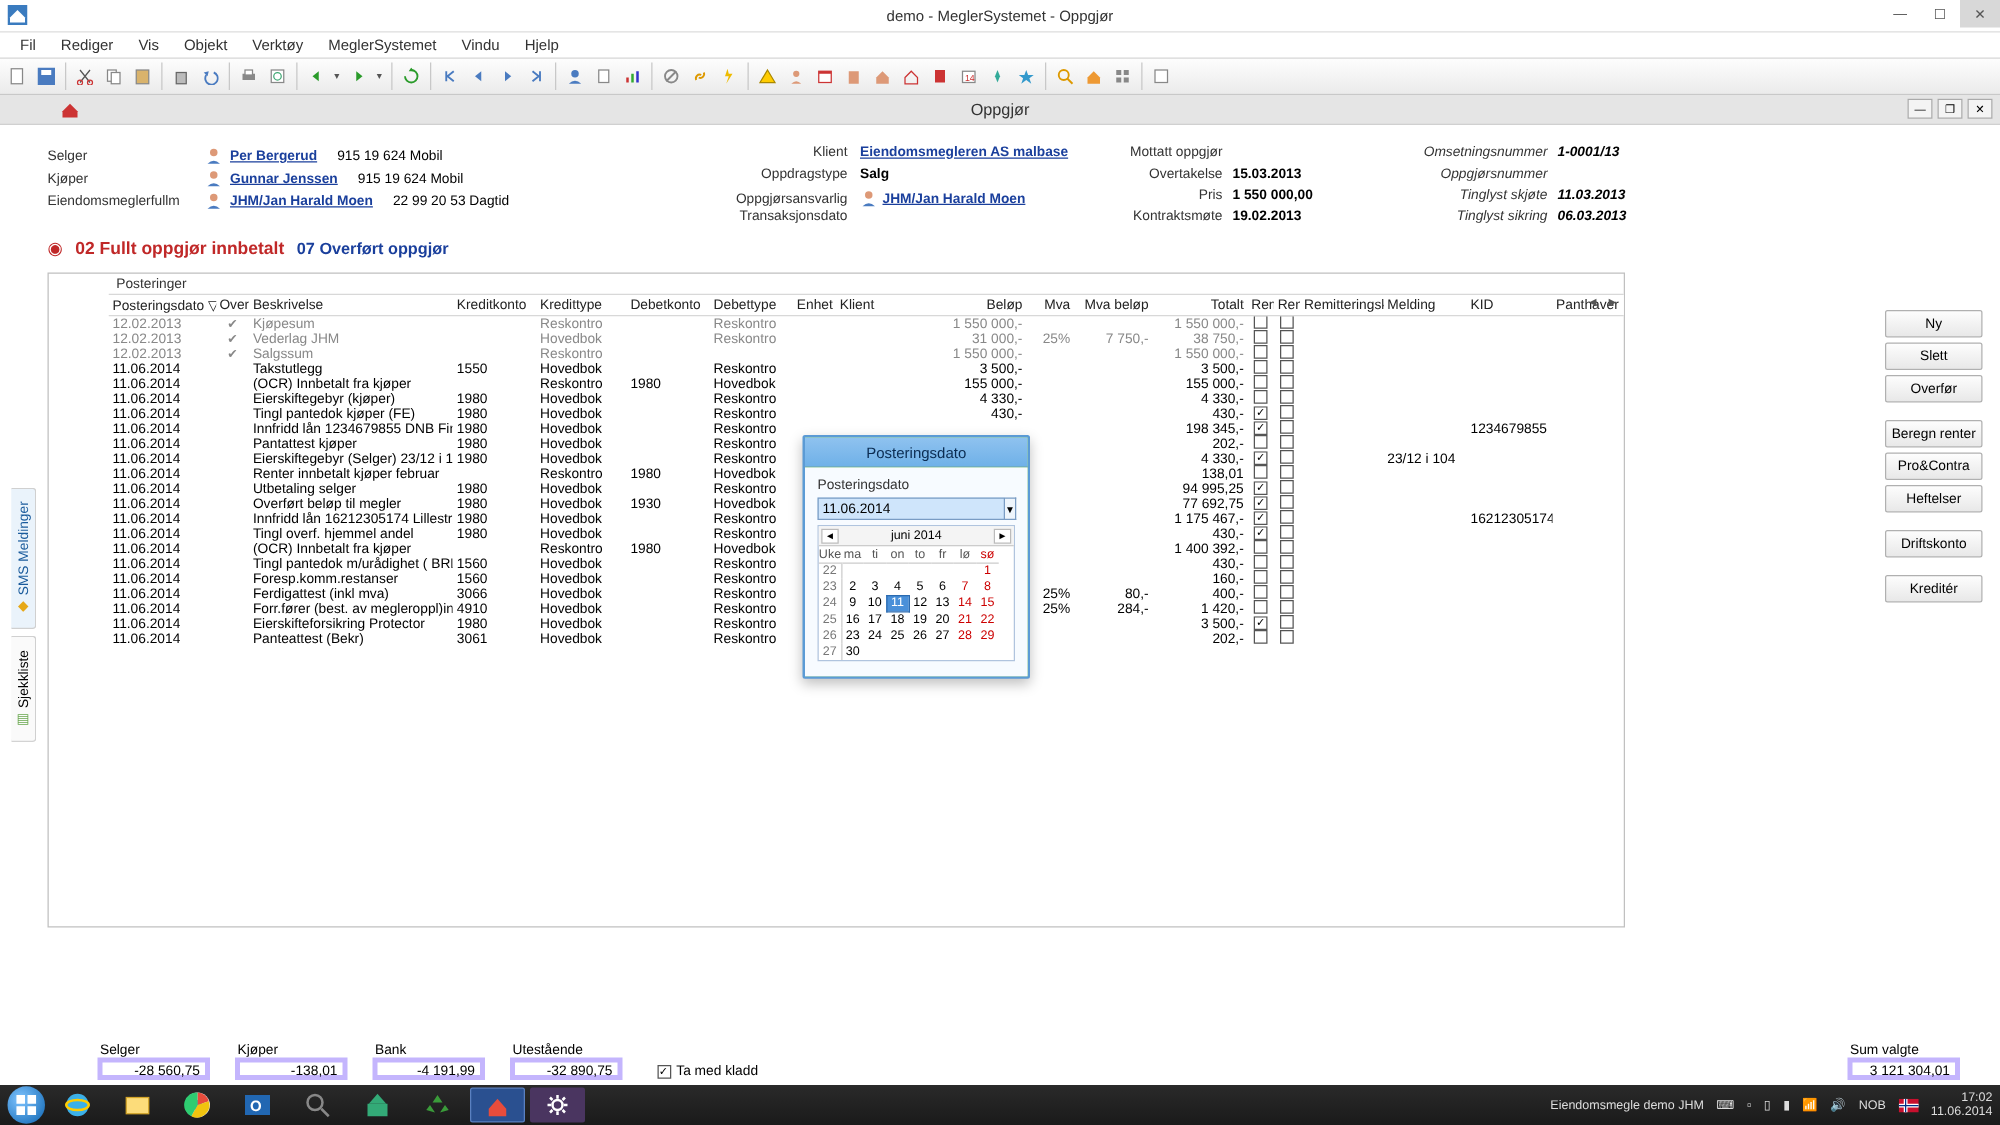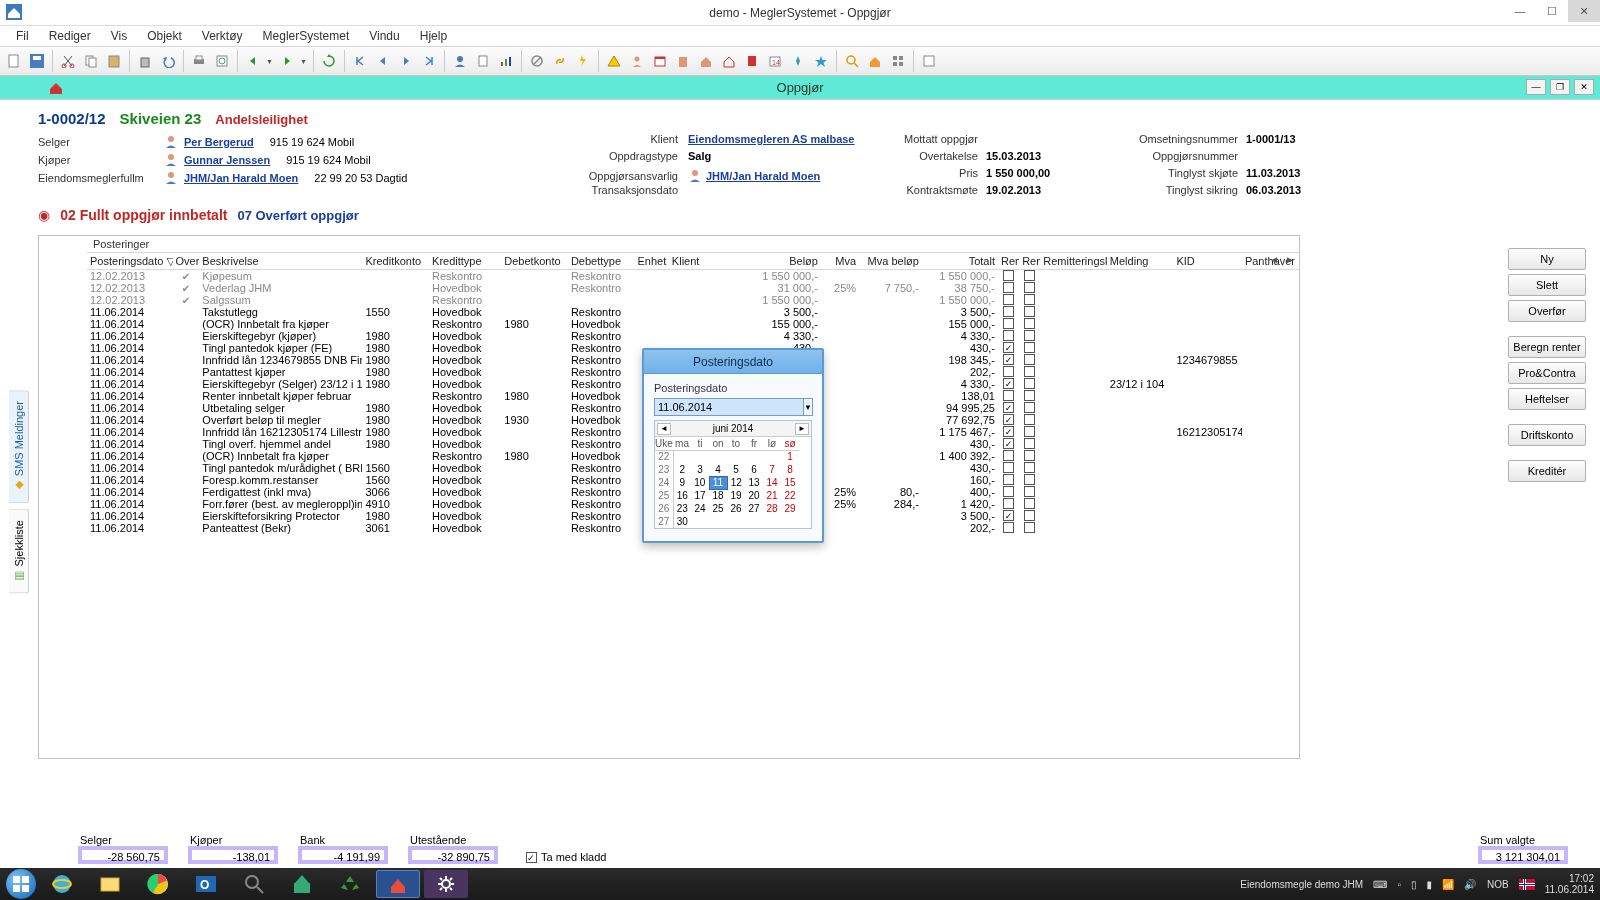--- a/index.html
+++ b/index.html
@@ -17,21 +17,21 @@
 .menubar { height: 20px; display: flex; align-items: center; padding-left: 8px; gap: 4px; background: #fff; }
 .menubar span { padding: 2px 8px; font-size: 12px; color: #333; }
 
 
 .toolbar { height: 30px; background: linear-gradient(#fdfdfd,#ebebeb); border-top: 1px solid #d6d6d6; border-bottom: 1px solid #c8c8c8; display: flex; align-items: center; padding: 0 4px; gap: 3px; }
 .tbtn { width: 20px; height: 20px; display: flex; align-items: center; justify-content: center; border-radius: 2px; }
 .tsep { width: 1px; height: 22px; background: #c8c8c8; margin: 0 2px; }
 .tarrow { width: 8px; font-size: 7px; color: #555; }
 
 
-.docheader { height: 24px; background: #5eead4; display: flex; align-items: center; border-bottom: 1px solid #d0d0d0; position: relative; padding-left: 40px; }
+.docheader { height: 24px; background: #e5e5e5; display: flex; align-items: center; border-bottom: 1px solid #d0d0d0; position: relative; padding-left: 40px; }
 .docheader .home { margin-left: 8px; color: #c32; }
 .docheader .htitle { position: absolute; left: 50%; transform: translateX(-50%); font-size: 13px; color: #333; }
 .docheader .hdrbtns { position: absolute; right: 6px; top: 3px; display: flex; gap: 4px; }
 .docheader .hdrbtn { width: 20px; height: 16px; border: 1px solid #aaa; background: #f4f4f4; font-size: 9px; display:flex; align-items:center; justify-content:center;}
 
 
 .sidetabs { position: absolute; left: 0; top: 100px; bottom: 60px; width: 38px; display: flex; flex-direction: column; align-items: center; gap: 6px; padding-top: 290px; }
 .sidetab { writing-mode: vertical-rl; transform: rotate(180deg); font-size: 11px; padding: 10px 3px; border: 1px solid #d0d0d0; border-right: none; border-radius: 3px 0 0 3px; background: #fafafa; white-space: nowrap; }
 .sidetab.blue { background: #eaf3fb; color: #1a5b9c; }
 
@@ -384,25 +384,20 @@
     <div class="hdrbtn">✕</div>
   </div>
 </div>
 
 <div class="sidetabs">
   <div class="sidetab blue"><span style="color:#e6a817">◆</span> <span>SMS Meldinger</span></div>
   <div class="sidetab"><span style="color:#6aa84f">▤</span> <span>Sjekkliste</span></div>
 </div>
 
 <div class="info">
-  <div class="info-row1">
-    <span class="caseid">1-0002/12</span>
-    <span class="addr">Skiveien 23</span>
-    <span class="proptype">Andelsleilighet</span>
-  </div>
 
   <div style="display:flex; margin-top:6px;">
 
     <div style="width:530px;">
       <div style="display:flex; align-items:center; gap:6px; height:18px;">
         <span class="lbl" style="width:120px;">Selger</span>
         <span>
             <svg width="14" height="14">
               <circle cx="7" cy="4" r="3" fill="#d97"></circle>
               <path d="M2 13 Q7 8 12 13" fill="#4a7bc0"></path>
@@ -476,21 +471,21 @@
           <span style="width:8px;"></span>
           <span class="bold">1 550 000,00</span>
         </div>
       <div style="display:flex; height:17px;">
           <span class="lbl rgt" style="width:100px;">Kontraktsmøte</span>
           <span style="width:8px;"></span>
           <span class="bold">19.02.2013</span>
         </div>
     </div>
 
-    <div style="width:250px;">
+    <div style="width:250px;font-style:italic;">
       <div style="display:flex; height:17px;">
           <span class="lbl rgt" style="width:130px;">Omsetningsnummer</span>
           <span style="width:8px;"></span>
           <span class="bold">1-0001/13</span>
         </div>
       <div style="display:flex; height:17px;">
           <span class="lbl rgt" style="width:130px;">Oppgjørsnummer</span>
         </div>
       <div style="display:flex; height:17px;">
           <span class="lbl rgt" style="width:130px;">Tinglyst skjøte</span>

